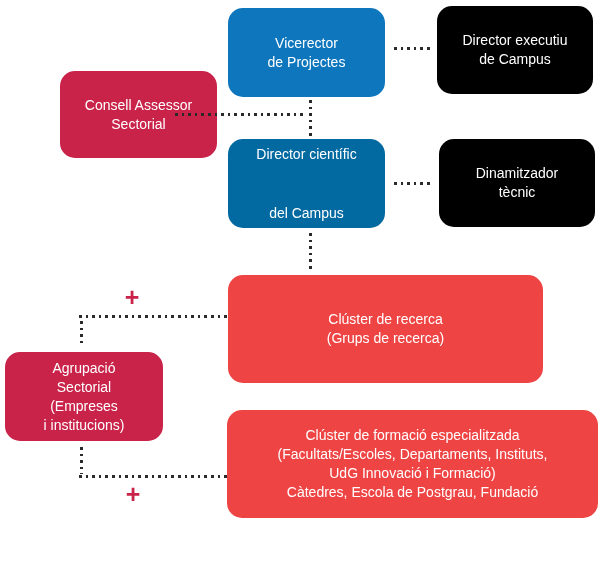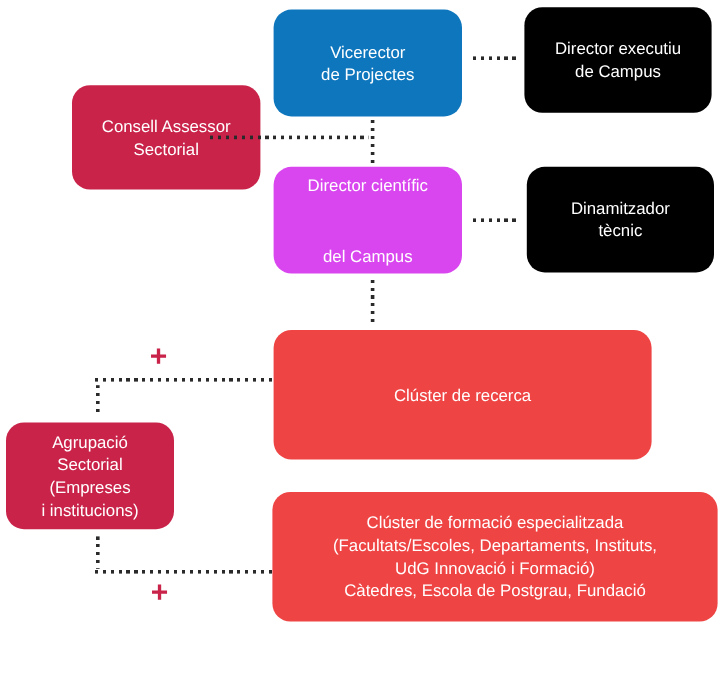--- a/index.html
+++ b/index.html
@@ -22,21 +22,21 @@
     text-align: center;
     font-size: 14px;
     line-height: 19px;
   }
   .node span { display: block; }
   .bold { font-weight: normal; }
   .regular { font-weight: normal; }
   .c-blue   { background: #0e76bd; }
   .c-yellow { background: #000000; }
   .c-red    { background: #c9234a; }
-  .c-orange { background: #d946ef; gap: 40px; }
+  .c-orange { background: #0369a1; gap: 40px; }
   .c-lblue  { background: #ef4444; }
   .hline {
     position: absolute;
     height: 2.6px;
     background-image: repeating-linear-gradient(to right, #2a2a2a 0 2.6px, transparent 2.6px 6.6px);
   }
   .vline {
     position: absolute;
     width: 2.6px;
     background-image: repeating-linear-gradient(to bottom, #2a2a2a 0 2.6px, transparent 2.6px 6.6px);
@@ -77,23 +77,24 @@
     <span>del Campus</span>
   </div>
 
   <div class="node c-yellow bold" style="left:439px; top:139px; width:156px; height:88px;">
     <span>Dinamitzador</span>
     <span>tècnic</span>
   </div>
 
   <div class="node c-lblue" style="left:228px; top:275px; width:315px; height:108px;">
     <span class="bold">Clúster de recerca</span>
+    <span class="regular">(Grups de recerca)</span>
   </div>
 
-  <div class="node c-red" style="left:5px; top:352px; width:140px; height:89px;">
+  <div class="node c-red" style="left:5px; top:352px; width:158px; height:89px;">
     <span class="bold">Agrupació</span>
     <span class="bold">Sectorial</span>
     <span class="regular">(Empreses</span>
     <span class="regular">i institucions)</span>
   </div>
 
   <div class="node c-lblue" style="left:227px; top:410px; width:371px; height:108px;">
     <span class="bold">Clúster de formació especialitzada</span>
     <span class="regular">(Facultats/Escoles, Departaments, Instituts,</span>
     <span class="regular">UdG Innovació i Formació)</span>

